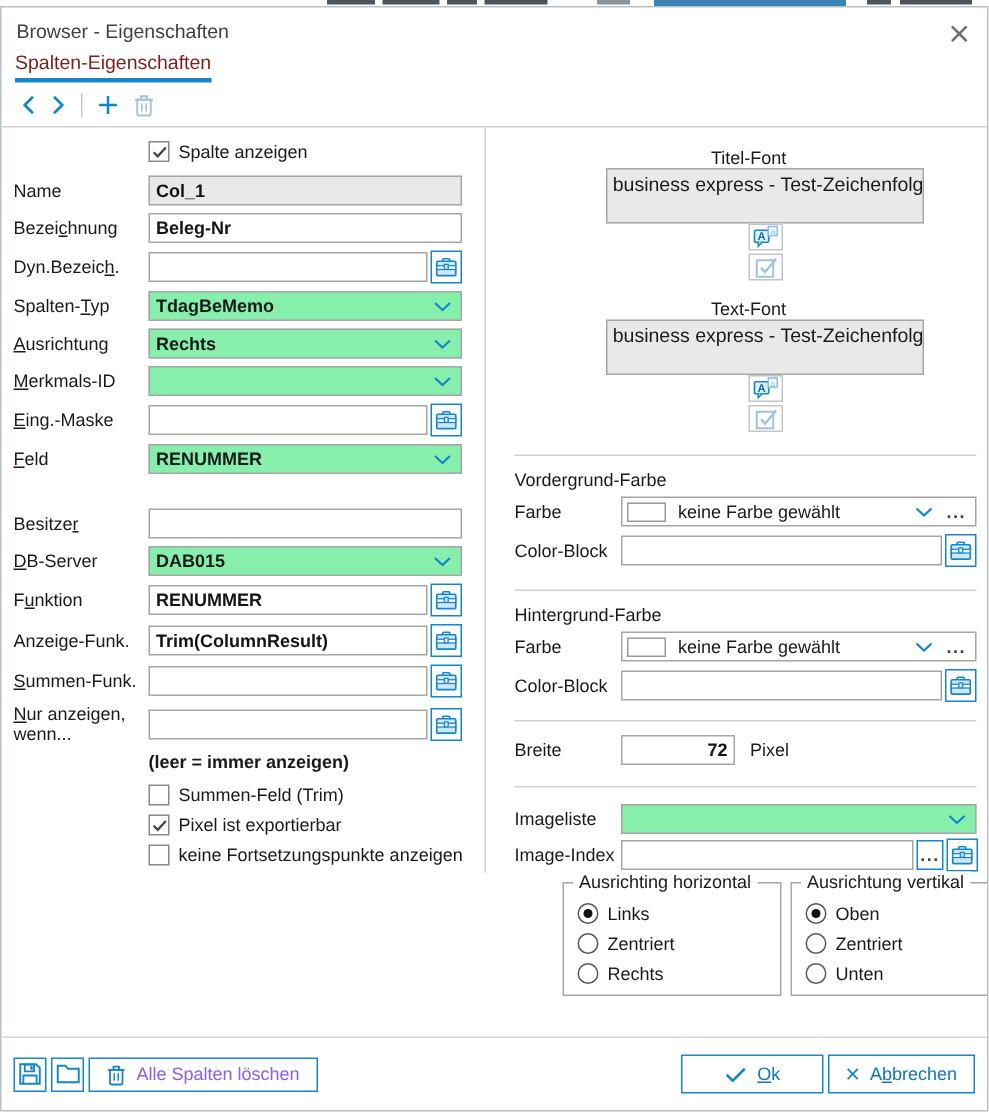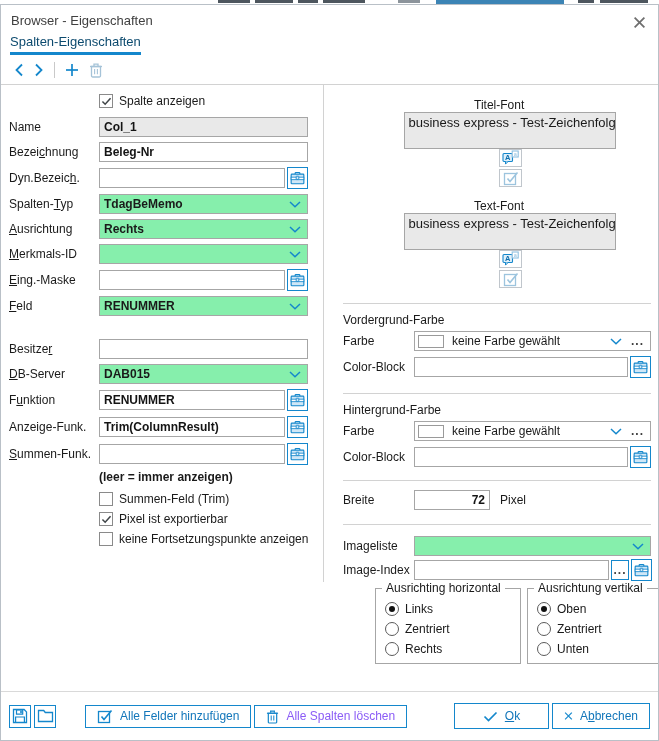--- a/index.html
+++ b/index.html
@@ -15,21 +15,21 @@
   .frag.g{background:#8c949b;}
 
   
   .dialog{position:absolute;left:0;top:4px;right:0;bottom:0;border:1px solid #b9c0c7;
     background:#fff;display:flex;flex-direction:column;}
   .titlebar{flex:none;height:26px;padding:8px 10px 0;position:relative;}
   .wtitle{font-size:13px;color:#404040;}
   .closebtn{position:absolute;right:10px;top:8px;width:18px;height:18px;border:none;background:none;
     padding:0;color:#6e6e6e;display:flex;align-items:center;justify-content:center;}
   .tabbar{flex:none;padding:3px 0 0 9px;}
-  .tab{display:inline-block;font-size:13px;color:#0c4a6e;padding-bottom:3px;border-bottom:3px solid #1487cc;}
+  .tab{display:inline-block;font-size:13px;color:#7f1d1d;padding-bottom:3px;border-bottom:3px solid #1487cc;}
   .tbar{flex:none;height:30px;display:flex;align-items:center;padding-left:8px;
     border-bottom:1px solid #d2d2d2;color:#1487cc;}
   .tbtn{background:none;border:none;padding:0;margin:0 5px;color:#1487cc;display:flex;align-items:center;}
   .tbtn.dis{color:#a5c3d8;}
   .tsep{width:1px;height:16px;background:#c9c9c9;margin:0 5px;}
 
   
   .content{flex:1;position:relative;overflow:hidden;}
   .panes{display:flex;height:100%;}
   .pane-left{flex:none;width:322px;padding:9px 0 0 8px;}
@@ -348,20 +348,29 @@
         <div class="frow">
           <span class="flbl"><u>S</u>ummen-Funk.</span>
           <input class="tb short" value="" style="">
           <button class="casebtn">
               <svg width="15" height="14">
                 <use href="#s-case"></use>
               </svg>
             </button>
         </div>
 
+        <div class="frow">
+          <span class="flbl"><u>N</u>ur anzeigen,<br>wenn...</span>
+          <input class="tb short" value="" style="">
+          <button class="casebtn">
+              <svg width="15" height="14">
+                <use href="#s-case"></use>
+              </svg>
+            </button>
+        </div>
 
         <div class="hint">(leer = immer anzeigen)</div>
 
         <div class="cbrow">
           <span class="cb"></span>
           <span class="cblbl">Summen-Feld (Trim)</span>
         </div>
         <div class="cbrow">
           <span class="cb on">
               <svg class="tick">
@@ -537,26 +546,20 @@
     <button class="sqbtn">
         <svg width="16" height="16">
           <use href="#s-save"></use>
         </svg>
       </button>
     <button class="sqbtn">
         <svg width="17" height="14">
           <use href="#s-folder"></use>
         </svg>
       </button>
-    <button class="fbtn addf">
-      <svg width="16" height="16">
-          <use href="#s-cbcheck-blue"></use>
-        </svg>
-      <span>Alle Felder hinzufügen</span>
-    </button>
     <button class="fbtn" style="color:#8b5cf6;">
       <svg width="13" height="15" style="color:#1487cc">
           <use href="#s-trash"></use>
         </svg>
       <span>Alle Spalten löschen</span>
     </button>
     <div class="fspace"></div>
     <button class="fbtn okbtn">
       <svg width="15" height="11">
           <use href="#s-ok"></use>

